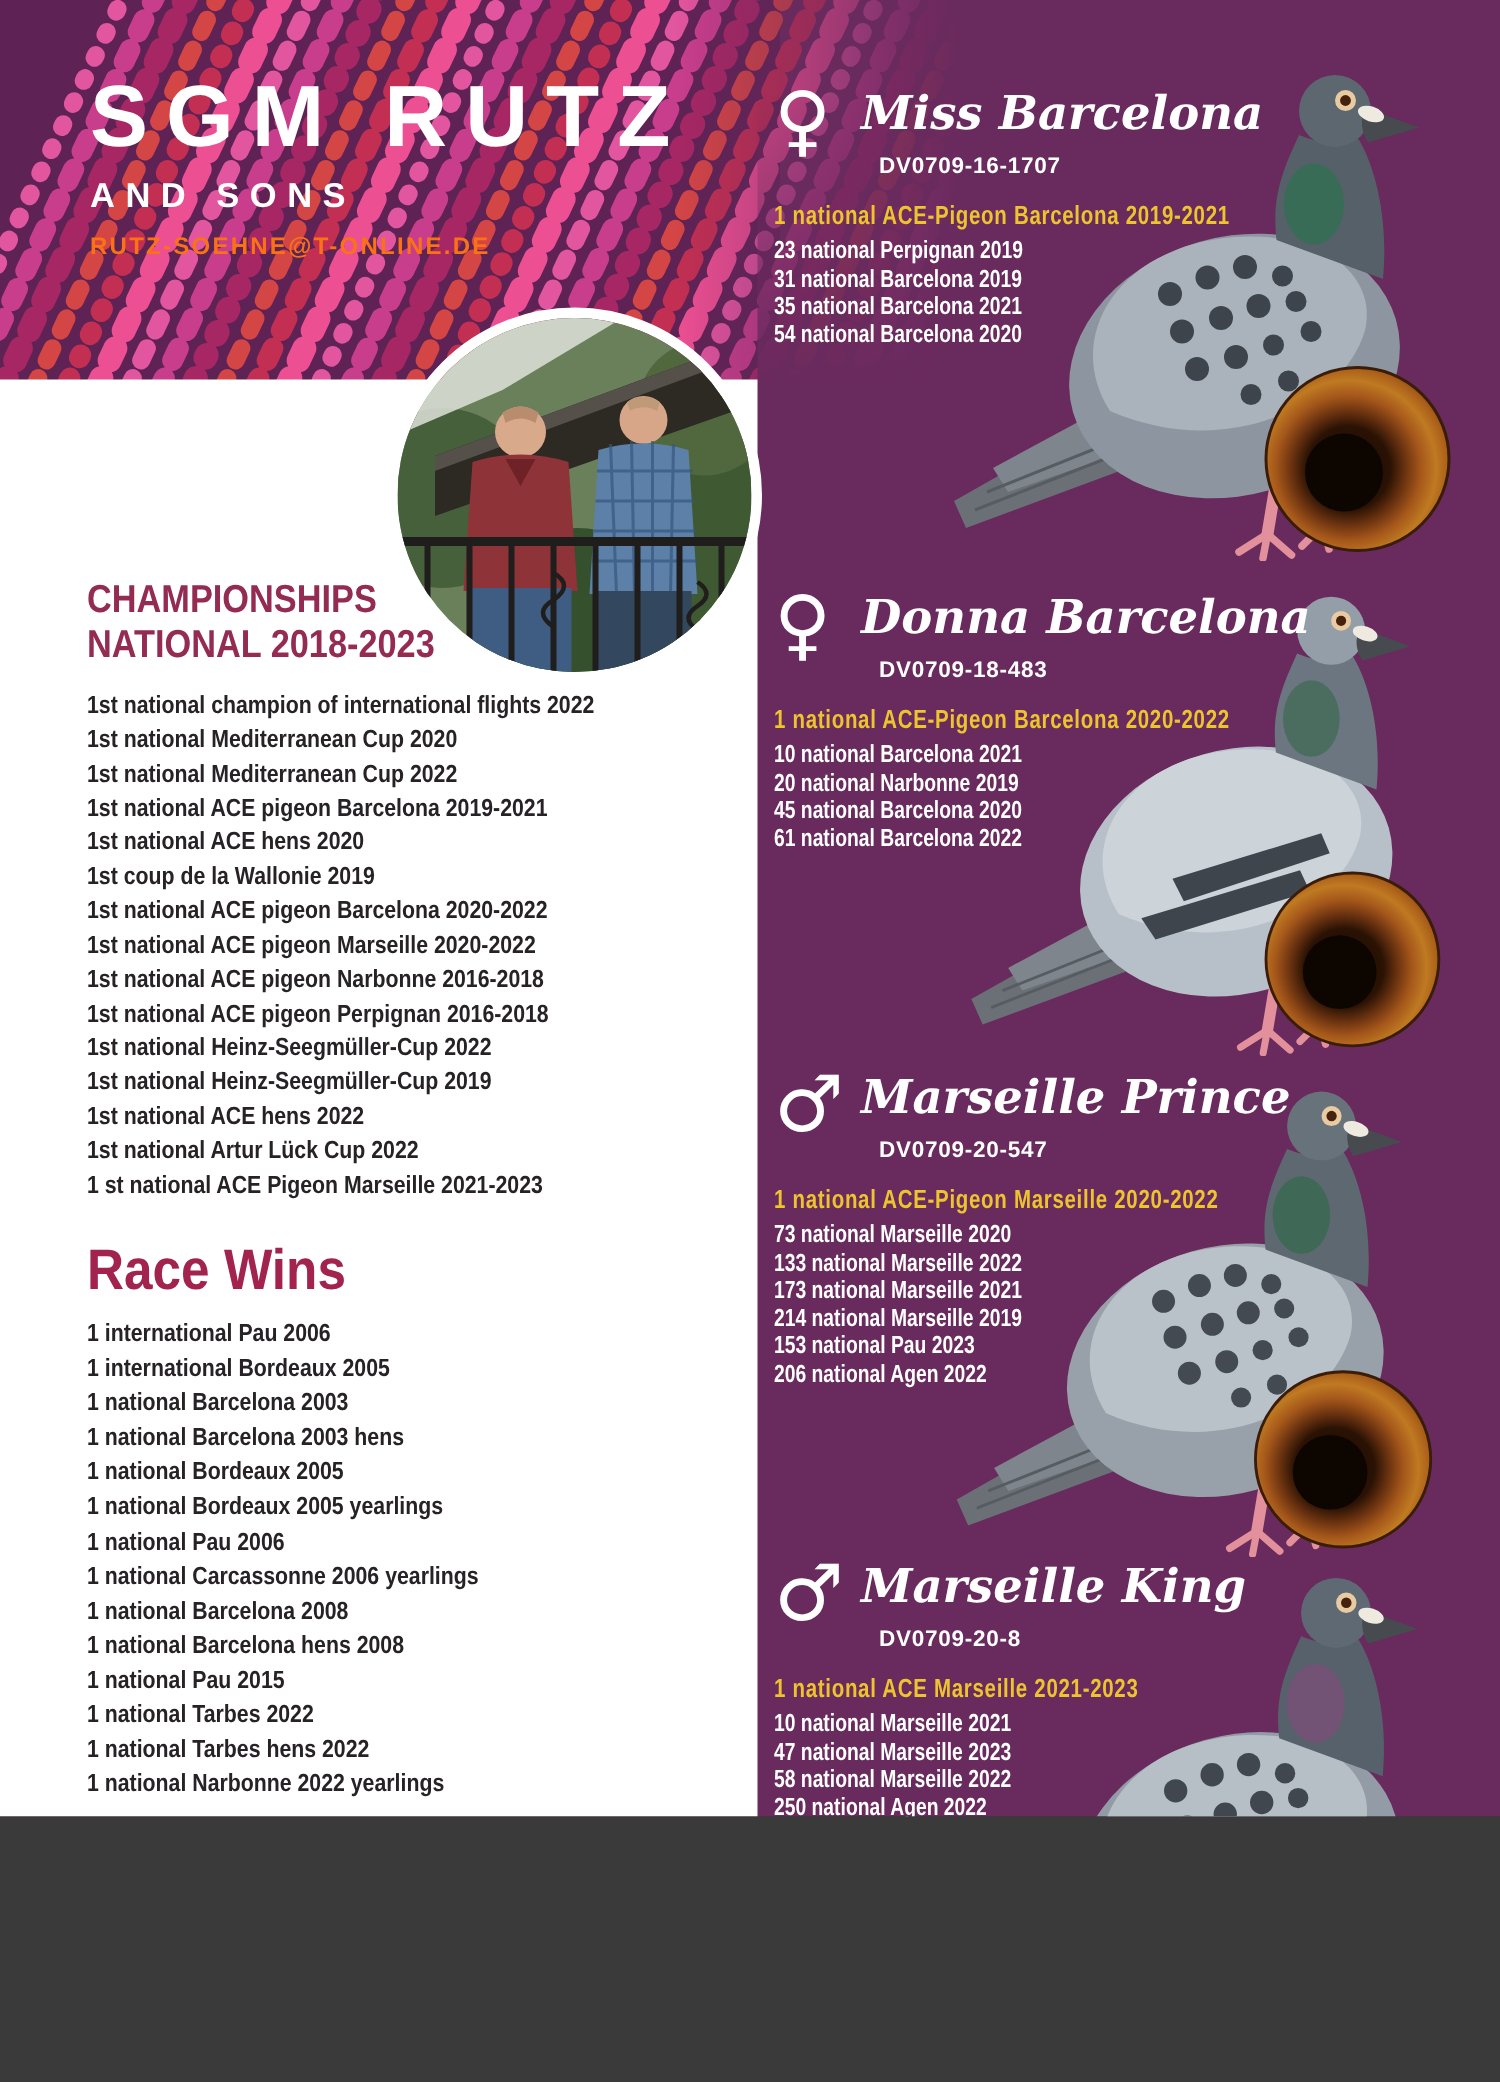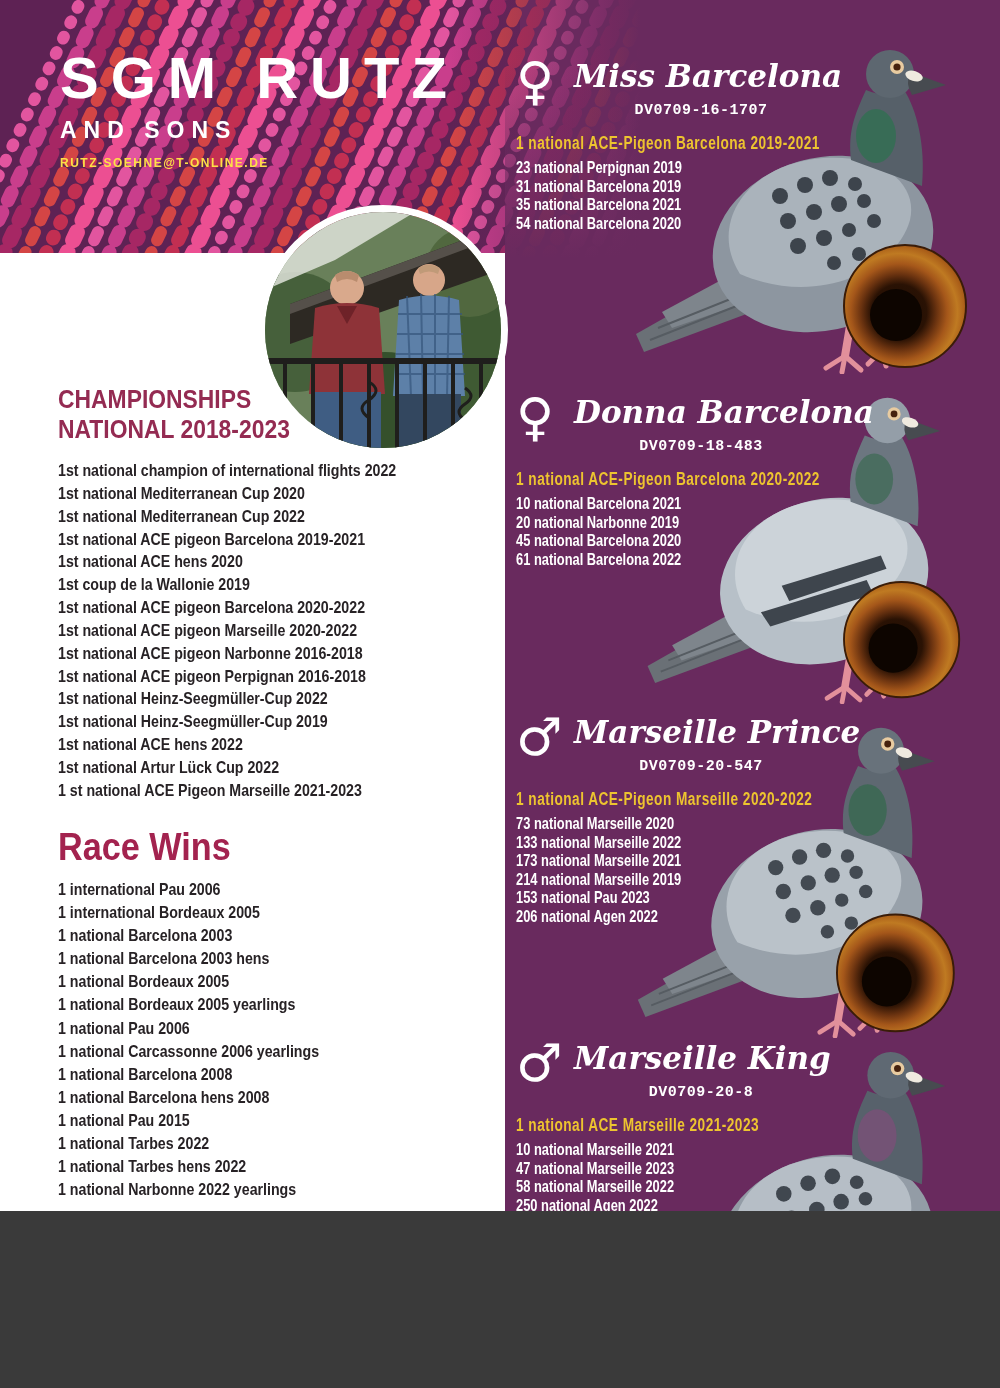--- a/index.html
+++ b/index.html
@@ -7,21 +7,21 @@
         font-family:"Liberation Sans",sans-serif;}
   svg{display:block;}
 
   
   .pattern{position:absolute;left:0;top:0;z-index:1;}
 
   
   .brand{position:absolute;left:60px;top:48px;z-index:3;color:#fff;}
   .brand-title{font-size:58px;font-weight:bold;letter-spacing:12px;line-height:60px;}
   .brand-subtitle{font-size:23px;font-weight:bold;letter-spacing:7px;line-height:40px;margin-top:2px;}
-  .brand-email{font-size:12px;font-weight:bold;letter-spacing:1.5px;color:#fde047;margin-top:6px;}
+  .brand-email{font-size:16px;font-weight:bold;letter-spacing:1.5px;color:#f97316;margin-top:6px;}
 
   
   .white-panel{position:absolute;left:0;top:253px;width:505px;height:960px;background:#ffffff;z-index:2;}
 
   .champ-heading{position:absolute;left:58px;top:384px;z-index:3;color:#942b52;
       font-size:26px;font-weight:bold;line-height:30px;transform:scaleX(.88);transform-origin:left top;
       letter-spacing:0px;}
   .list{position:absolute;left:58px;z-index:3;list-style:none;margin:0;padding:0;
       transform:scaleX(.86);transform-origin:left top;}
   .list li{font-size:16.5px;font-weight:bold;color:#272225;line-height:22.85px;white-space:nowrap;}
@@ -37,21 +37,21 @@
 
   
   .loft{position:absolute;left:0;top:1212px;z-index:3;}
 
   
   .sec{position:absolute;left:516px;width:484px;z-index:4;color:#fff;}
   .sec-head{display:flex;align-items:flex-start;}
   .sym{font-family:"DejaVu Sans",sans-serif;font-size:52px;line-height:54px;width:46px;color:#fff;}
   .pname{font-family:"DejaVu Serif",serif;font-style:italic;font-weight:bold;font-size:31px;
       line-height:44px;margin-left:12px;white-space:nowrap;}
-  .ring{font-size:15px;font-weight:bold;letter-spacing:.5px;margin:-6px 0 0 70px;width:230px;text-align:center;font-family:Liberation Mono, monospace;}
+  .ring{font-size:15px;font-weight:bold;letter-spacing:.5px;margin:-6px 0 0 70px;width:230px;text-align:left;}
   .stats{margin-top:14px;transform:scaleX(.78);transform-origin:left top;}
   .hl{font-size:17.5px;font-weight:bold;letter-spacing:.6px;color:#edc42f;white-space:nowrap;}
   .res{list-style:none;margin:4px 0 0 0;padding:0;}
   .res li{font-size:16.5px;font-weight:bold;line-height:18.6px;white-space:nowrap;}
   .sec1{top:54px;}  .sec2{top:390px;}  .sec3{top:710px;}  .sec4{top:1036px;}
 
   .pigeon{position:absolute;z-index:3;}
   .pg1{left:628px;top:44px;}
   .pg2{left:640px;top:392px;}
   .pg3{left:630px;top:722px;}

